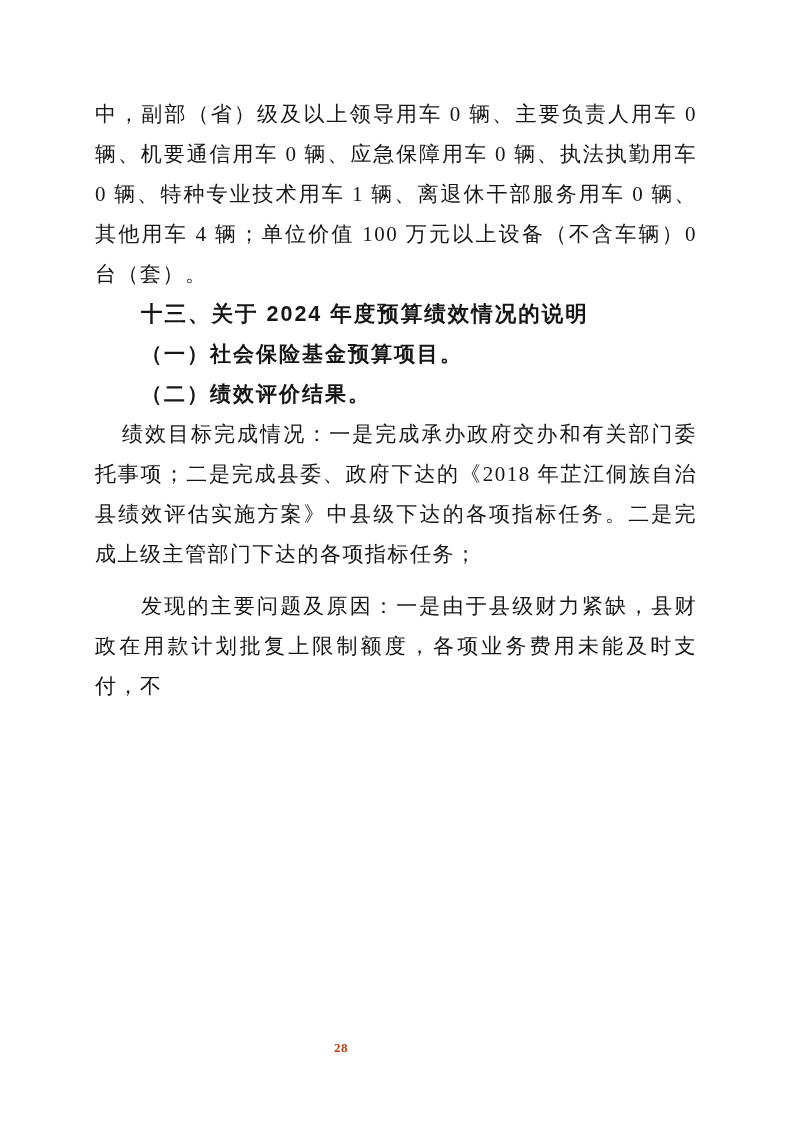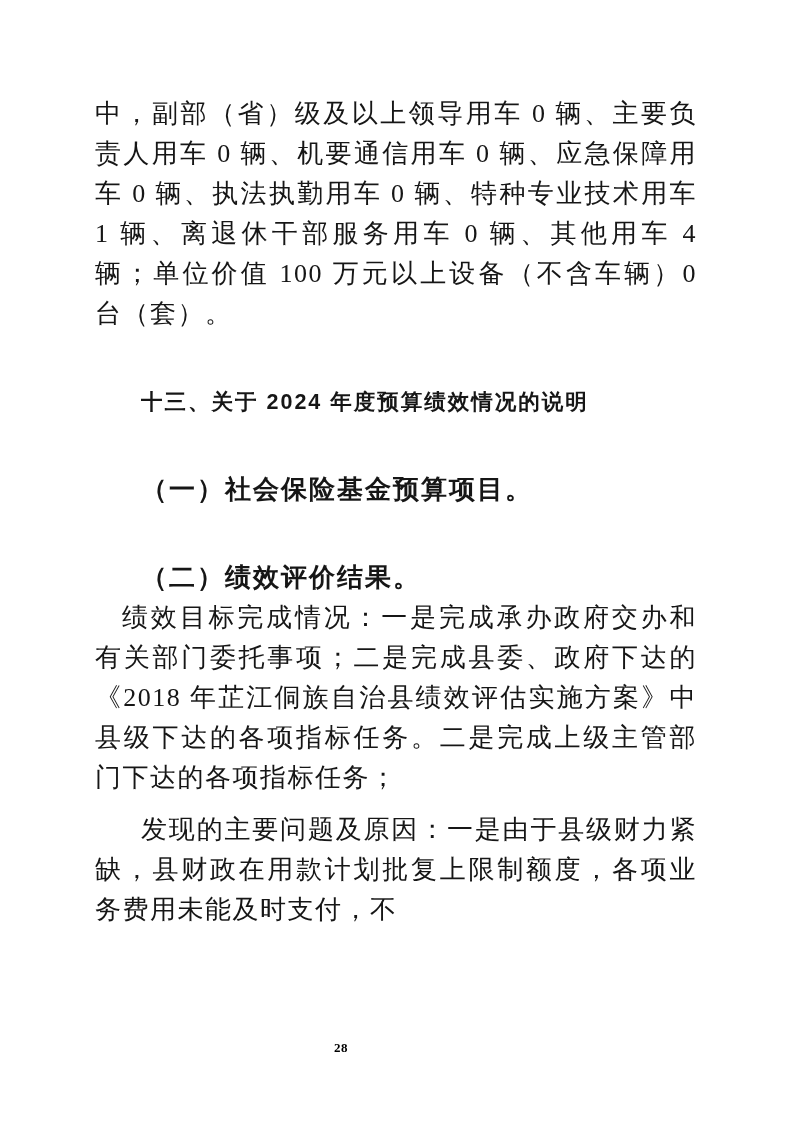--- a/index.html
+++ b/index.html
@@ -17,28 +17,28 @@
     color: #161616;
   }
   .text-block {
     position: absolute;
     left: 95px;
     top: 94px;
     width: 602px;
   }
   .para {
     margin: 0;
-    font-size: 26px;
+    font-size: 21px;
     line-height: 40px;
     letter-spacing: 1.5px;
     text-align: justify;
     text-align-last: left;
     font-weight: normal;
   }
-  .indent-2 { text-indent: 46px; margin-top: 48px; }
+  .indent-2 { text-indent: 46px; }
   .indent-1 { text-indent: 27px; }
   .heading-hei {
     font-family: "Liberation Sans", "DejaVu Sans", sans-serif;
     font-weight: 600;
     font-size: 21.5px;
     letter-spacing: 2px;
   }
   .subheading {
     font-weight: 700;
     letter-spacing: 2px;
@@ -49,21 +49,21 @@
   .gap-top { margin-top: 12px; }
   .footer-pagenum {
     position: absolute;
     left: 0;
     width: 682px;
     top: 1040px;
     text-align: center;
     font-size: 13px;
     font-weight: 600;
     letter-spacing: 0.5px;
-    color: #000000;
+    color: #c2410c;
     font-family: "Liberation Serif", "DejaVu Serif", serif;
   }
 </style>
 </head>
 <body>
 
 <div class="page">
   <div class="text-block">
 
     <p class="para"><span>中，副部（省）级及以上领导用车 0 辆、主要负责人用车 0 辆、机要通信用车 0 辆、应急保障用车 0 辆、执法执勤用车 0 辆、特种专业技术用车 1 辆、离退休干部服务用车 0 辆、其他用车 4 辆；单位价值 100 万元以上设备（不含车辆）0 台（套）。</span></p>

